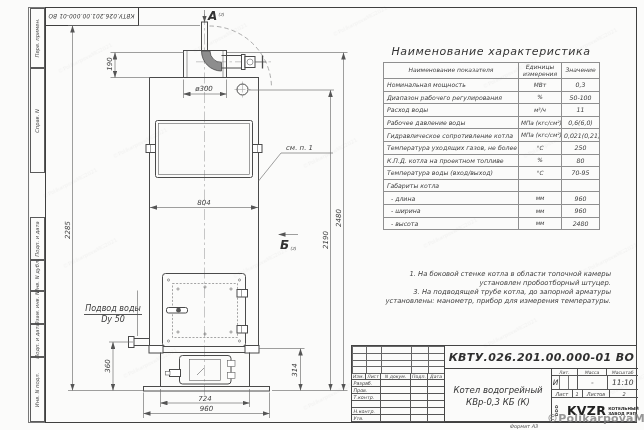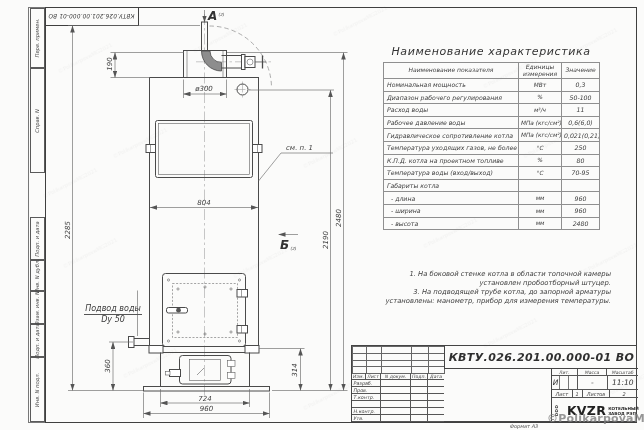--- a/index.html
+++ b/index.html
@@ -440,20 +440,24 @@
         <div class="sr-cell sr-c"></div>
       </div>
       <div class="sign-row">
         <div class="sr-cell sr-label">Утв.</div>
         <div class="sr-cell sr-a"></div>
         <div class="sr-cell sr-b"></div>
         <div class="sr-cell sr-c"></div>
       </div>
     </div>
   <div class="z" id="tbDesig">КВТУ.026.201.00.000-01 ВО</div>
+  <div class="z" id="tbTitle">
+    <span>Котел водогрейный</span>
+    <span>КВр-0,3 КБ (К)</span>
+  </div>
   <div class="z" id="tbRight">
     <div class="fr-row fr-h">
       <div style="width:26px">Лит.</div>
       <div style="width:30px">Масса</div>
       <div style="width:31px;border-right:none">Масштаб</div>
     </div>
     <div class="fr-row fr-v">
       <div style="width:26px;padding:0">
           <div id="litBox" style="width:100%;height:100%">
         <div>И</div>

